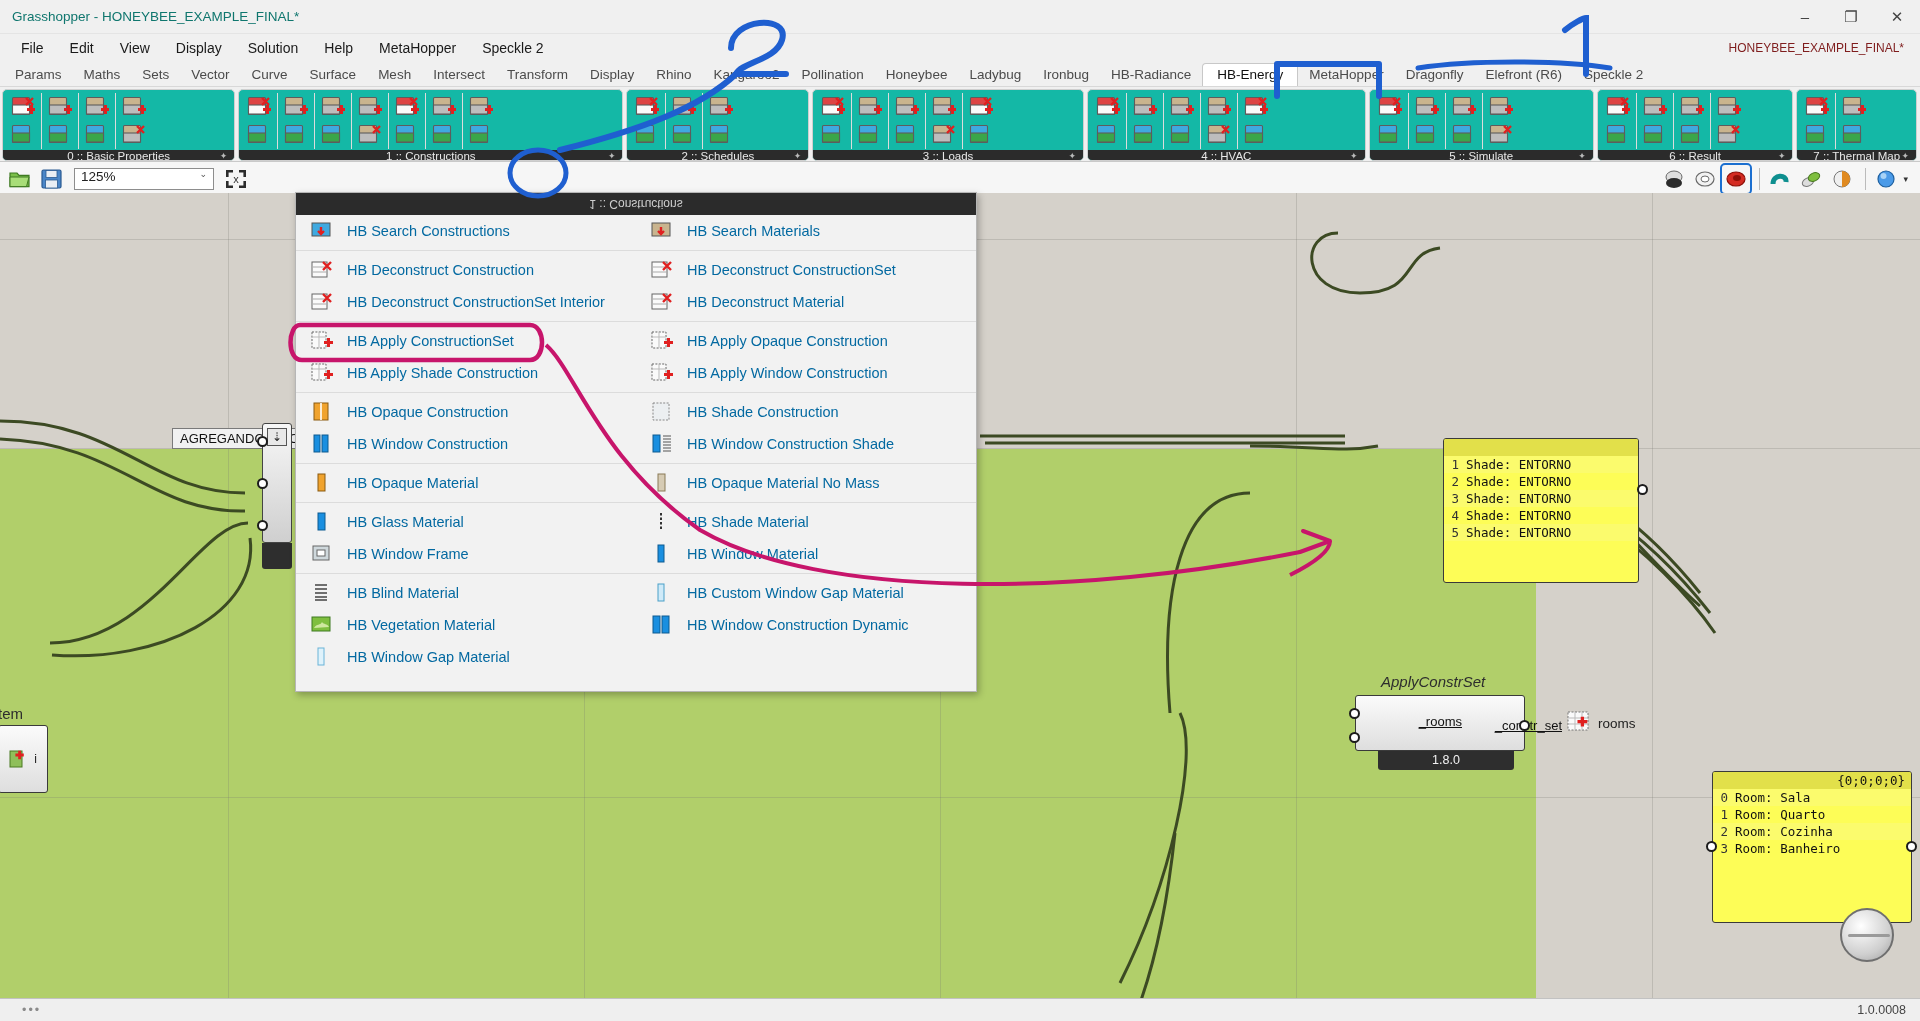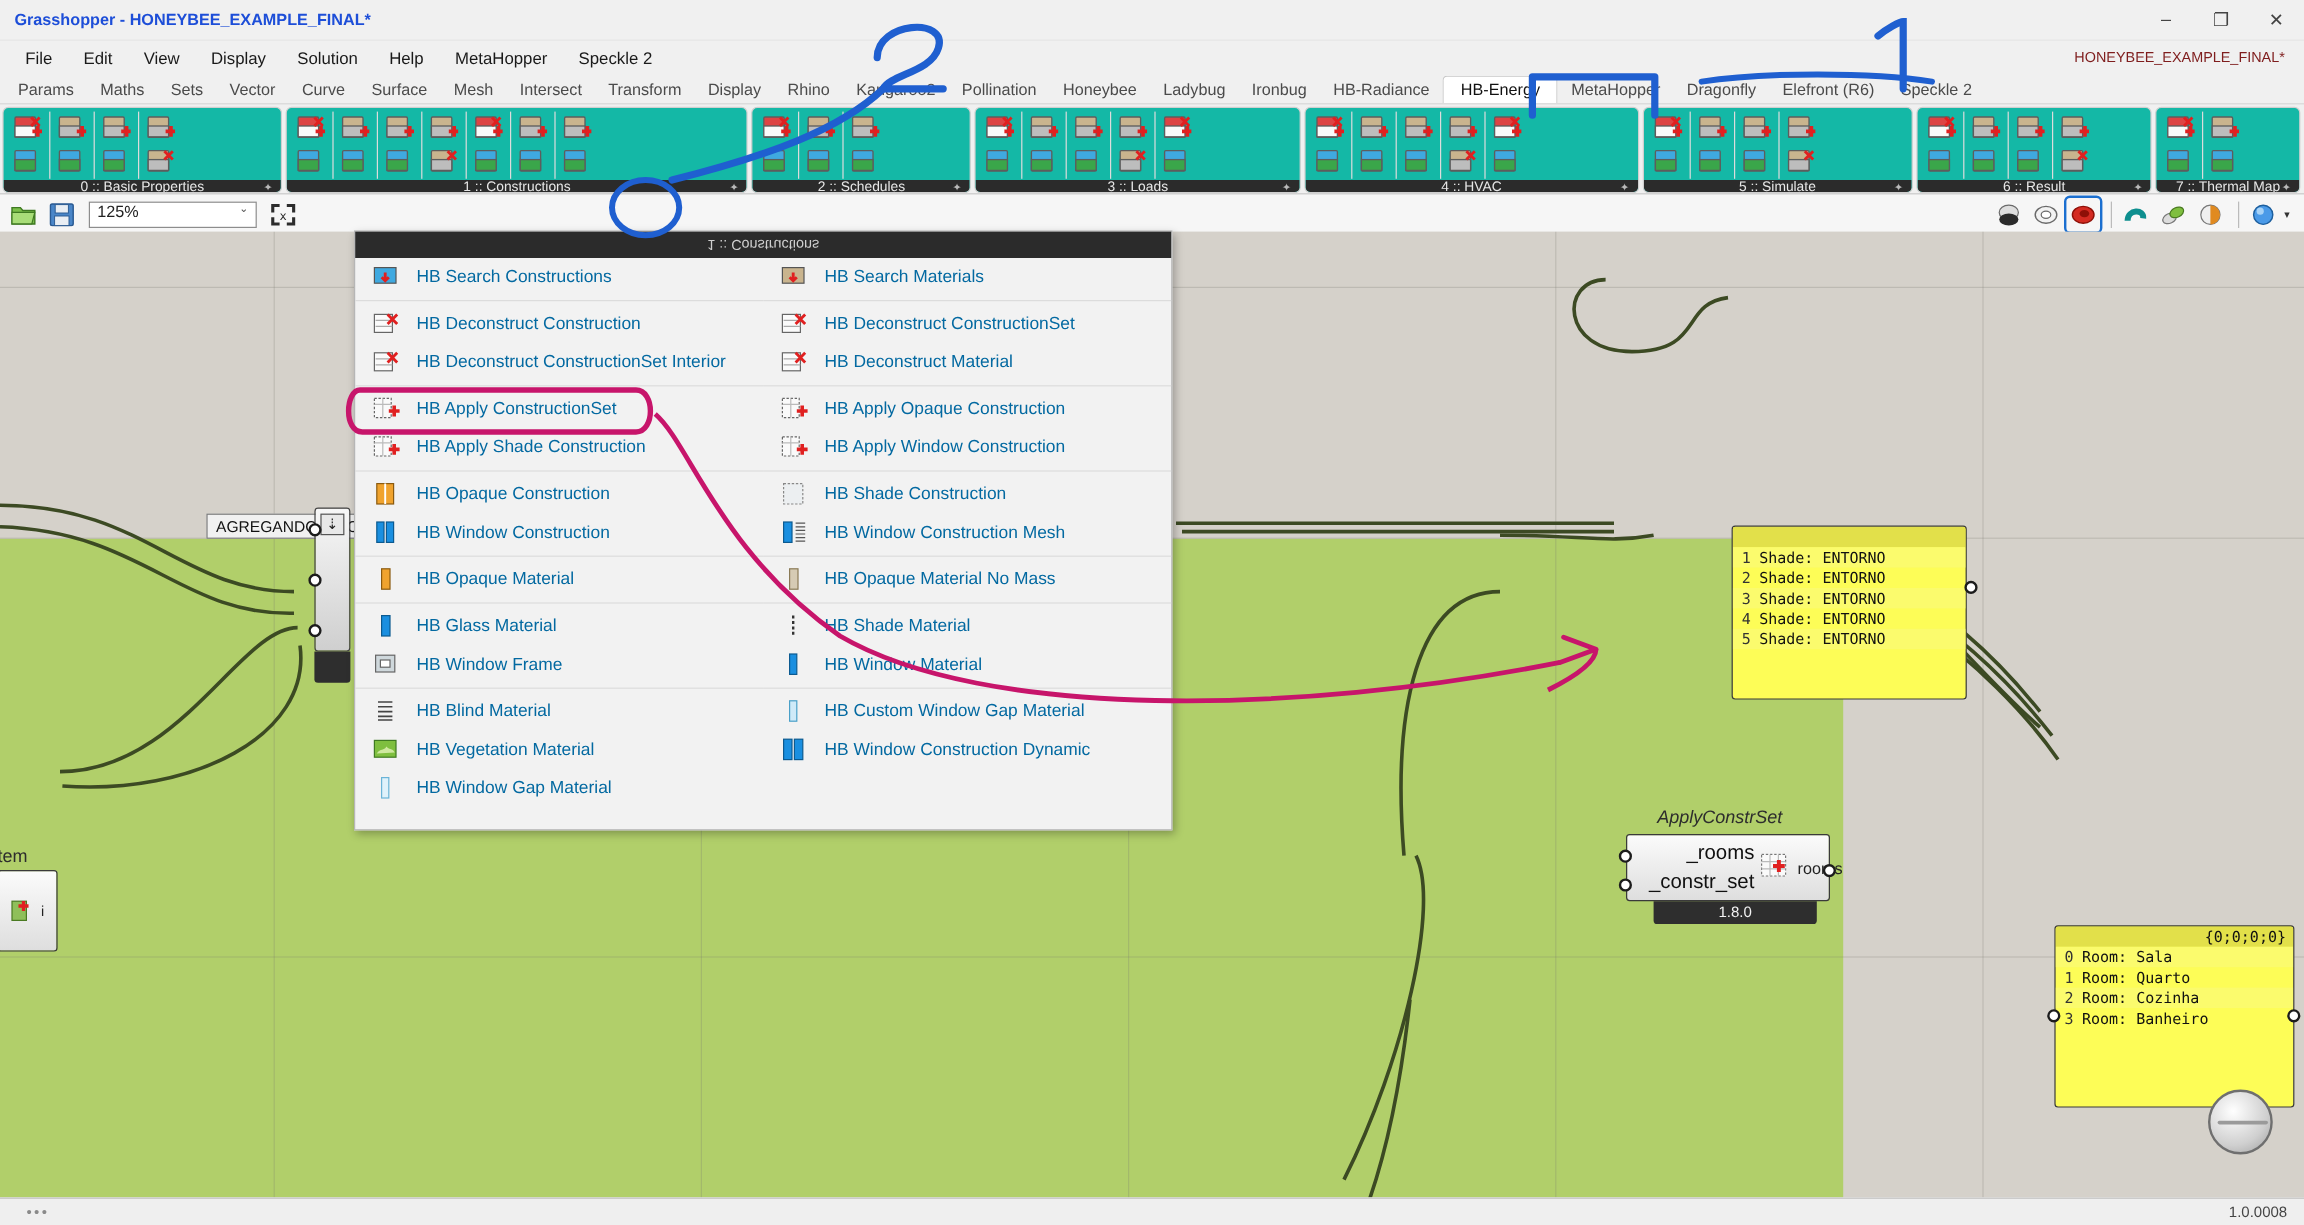--- a/index.html
+++ b/index.html
@@ -10,21 +10,21 @@
     background: #f0f0f0;
     color: #222;
     position: relative;
   }
 
   
   #titlebar {
     height: 34px; background:#f0f0f0; display:flex; align-items:center;
     border-bottom:1px solid #e4e4e4;
   }
-  #titlebar .title { padding-left:12px; font-size:13.5px; color:#1d4ed8;font-weight:bold; }
+  #titlebar .title { padding-left:12px; font-size:13.5px; color:#0f766e; }
   #titlebar .wbtns { margin-left:auto; display:flex; height:34px; }
   #titlebar .wbtn {
     width:46px; height:34px; display:flex; align-items:center; justify-content:center;
     font-size:15px; color:#444;
   }
 
   
   #menubar { height:28px; display:flex; align-items:center; background:#f0f0f0; padding-left:8px; }
   #menubar .mi { padding:4px 13px; font-size:14px; color:#1a1a1a; }
   #menubar .docname { margin-left:auto; padding-right:16px; font-size:12px; color:#7f1d1d; }
@@ -92,21 +92,21 @@
 
   
   .compname {
     position:absolute; font-style:italic; font-size:15px; color:#2d2d2d;
     white-space:nowrap; font-family:"Liberation Sans", sans-serif;
   }
   .ghcomp {
     position:absolute; background:linear-gradient(180deg,#fbfbfb,#dedede);
     border:1px solid #3a3a3a; border-radius:3px; display:flex; align-items:center;
   }
-  .ghcomp .params { display:flex; flex-direction:column; font-size:17px; color:#111; }
+  .ghcomp .params { display:flex; flex-direction:row; font-size:13px; color:#111;text-decoration:underline; }
   .ghcomp .pin { white-space:nowrap; }
   .ghver {
     position:absolute; background:#2e2e2e; color:#f2f2f2; font-size:12.5px;
     text-align:center; border-radius:0 0 3px 3px;
   }
   .port { position:absolute; width:11px; height:11px; border:2px solid #1c1c1c; border-radius:50%; background:#fff; }
 
   
   .ghpanel {
     position:absolute; background:#fdfd57; border:1px solid #3a3a3a; border-radius:3px;
@@ -1336,21 +1336,21 @@
           </div>
           <span class="ptext">HB Shade Construction</span>
         </div>
         <div class="pitem">
           <div class="pic">
             <svg width="24" height="22" viewBox="0 0 24 22">
               <rect x="3" y="2" width="7" height="17" fill="#1a8fe0" stroke="#0c5a90"></rect>
               <path d="M13 3h8M13 6h8M13 9h8M13 12h8M13 15h8M13 18h8" stroke="#555"></path>
             </svg>
           </div>
-          <span class="ptext">HB Window Construction Mesh</span>
+          <span class="ptext">HB Window Construction Shade</span>
         </div>
         <div class="psep"></div>
         <div class="pitem">
           <div class="pic">
             <svg width="24" height="22" viewBox="0 0 24 22">
               <rect x="8" y="2" width="7" height="17" fill="#d6cbb4" stroke="#8a7a56"></rect>
             </svg>
           </div>
           <span class="ptext">HB Opaque Material No Mass</span>
         </div>

